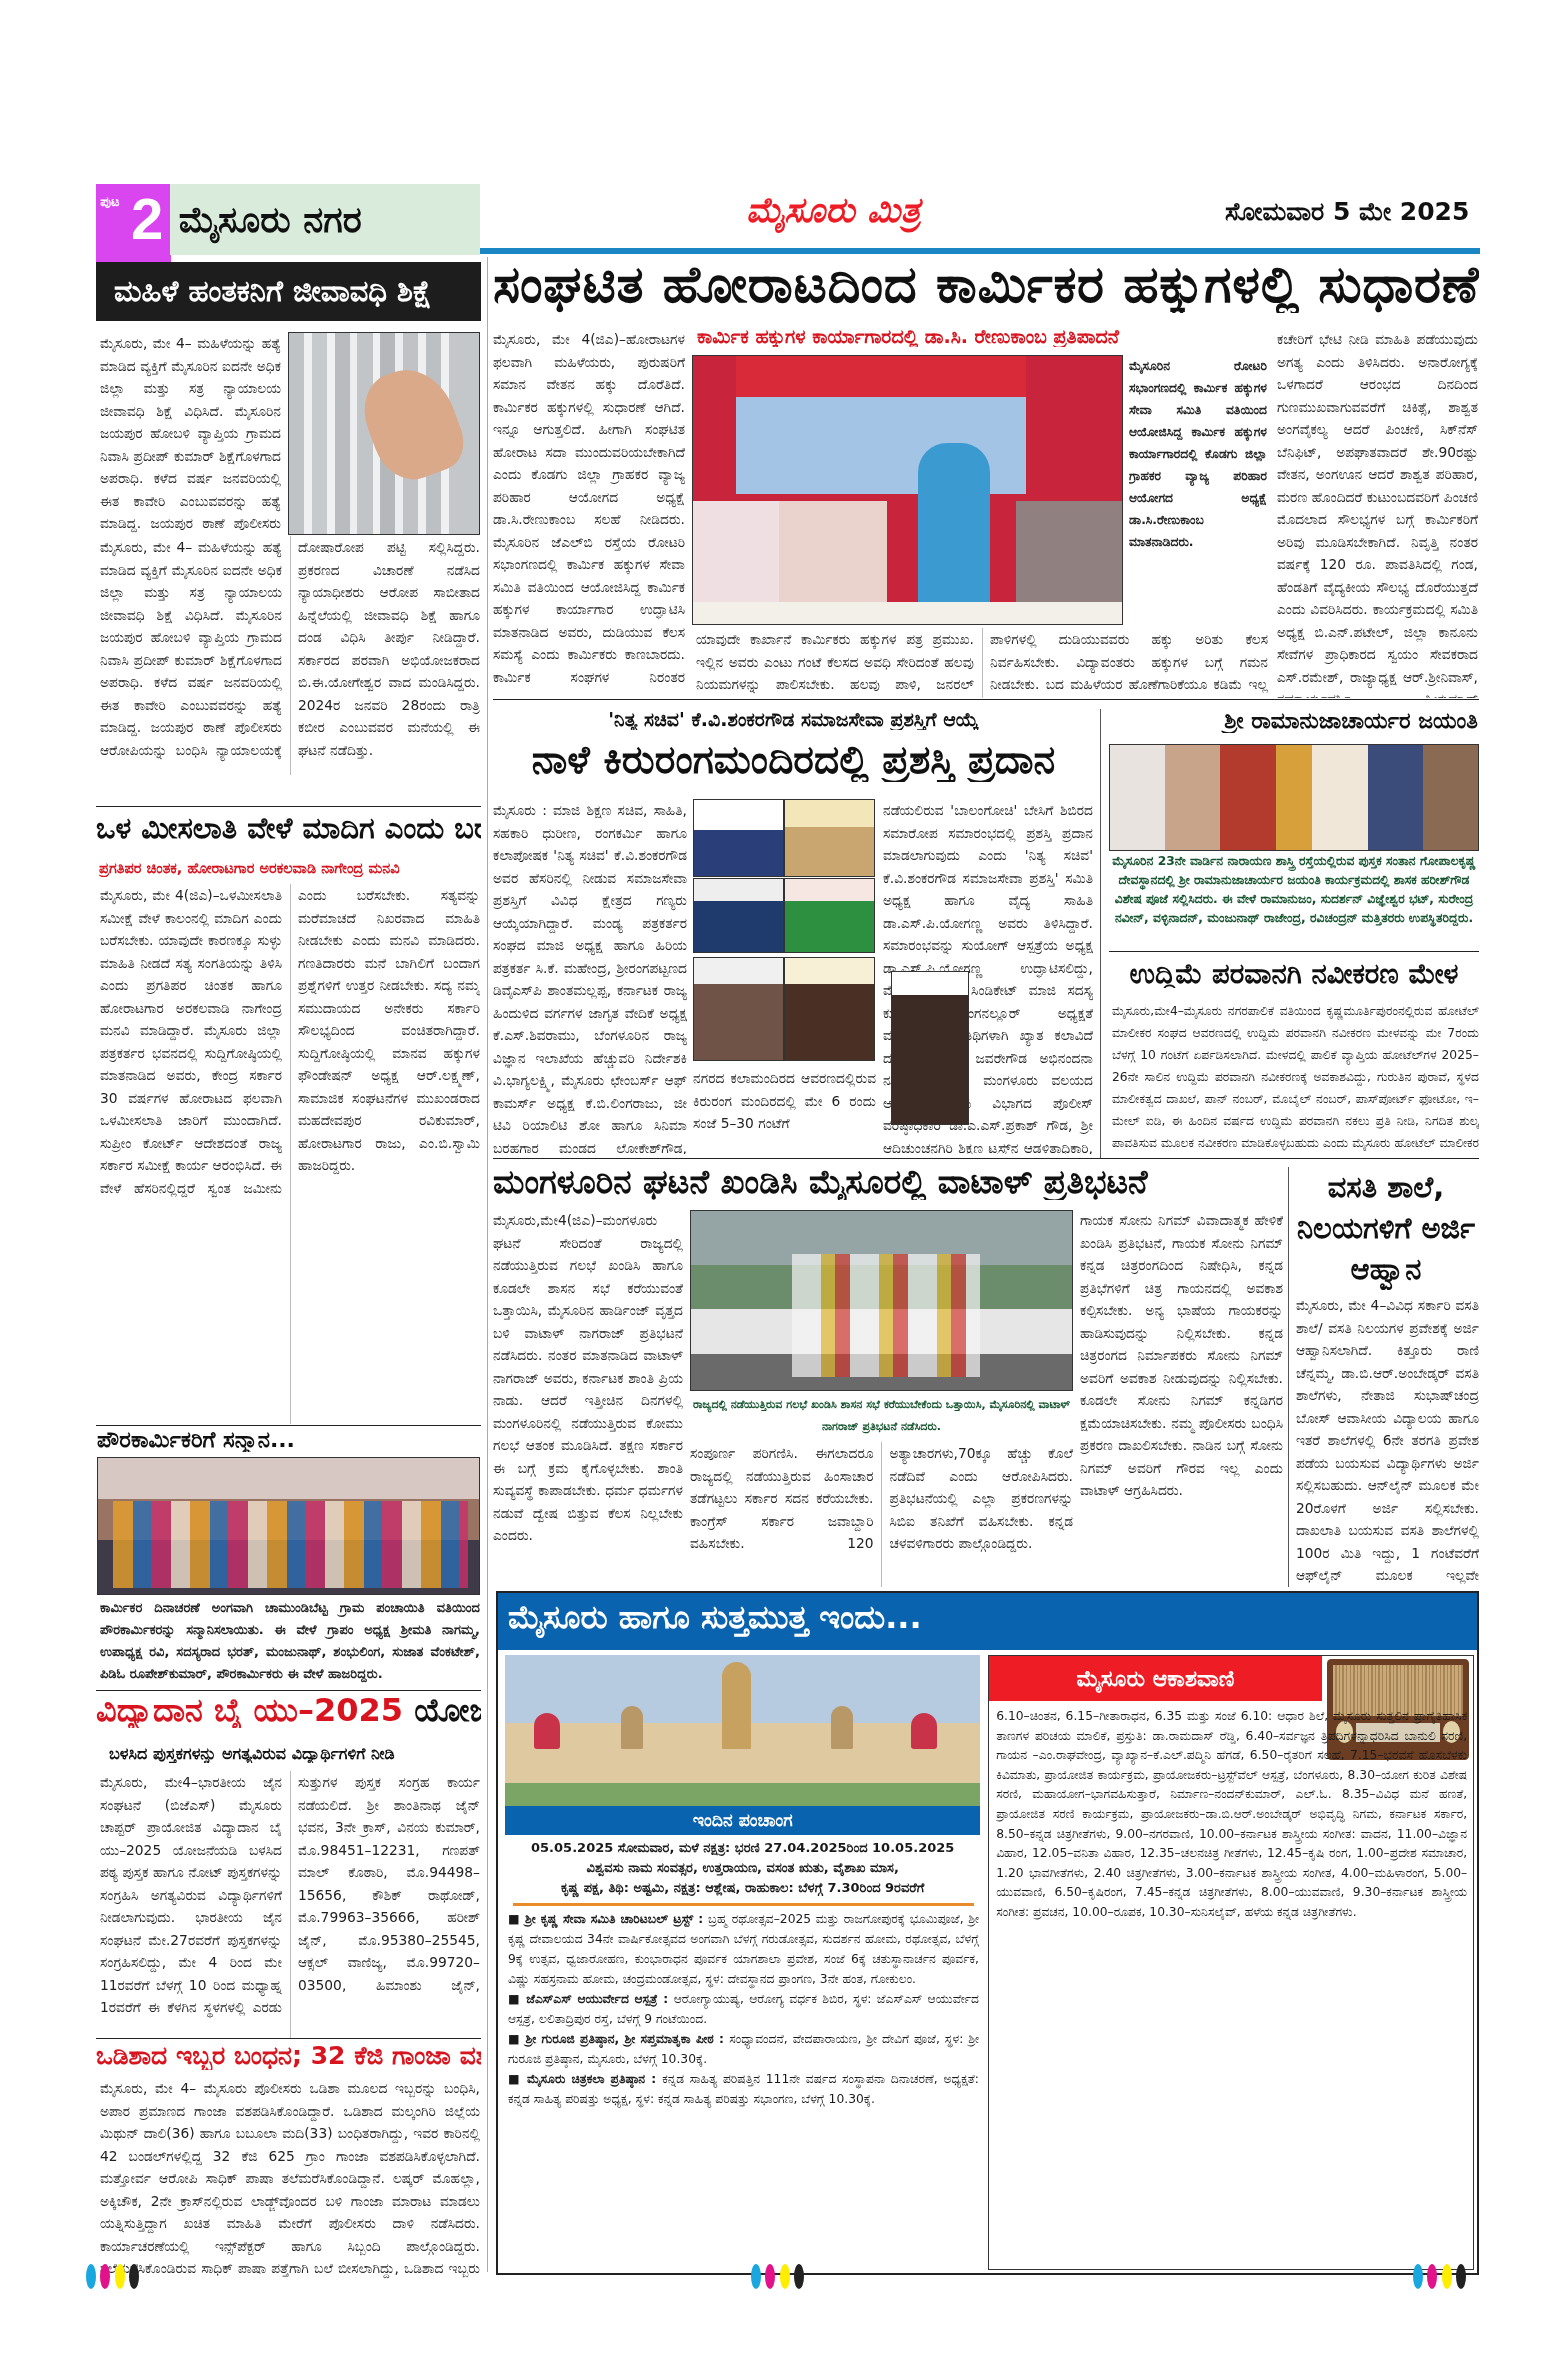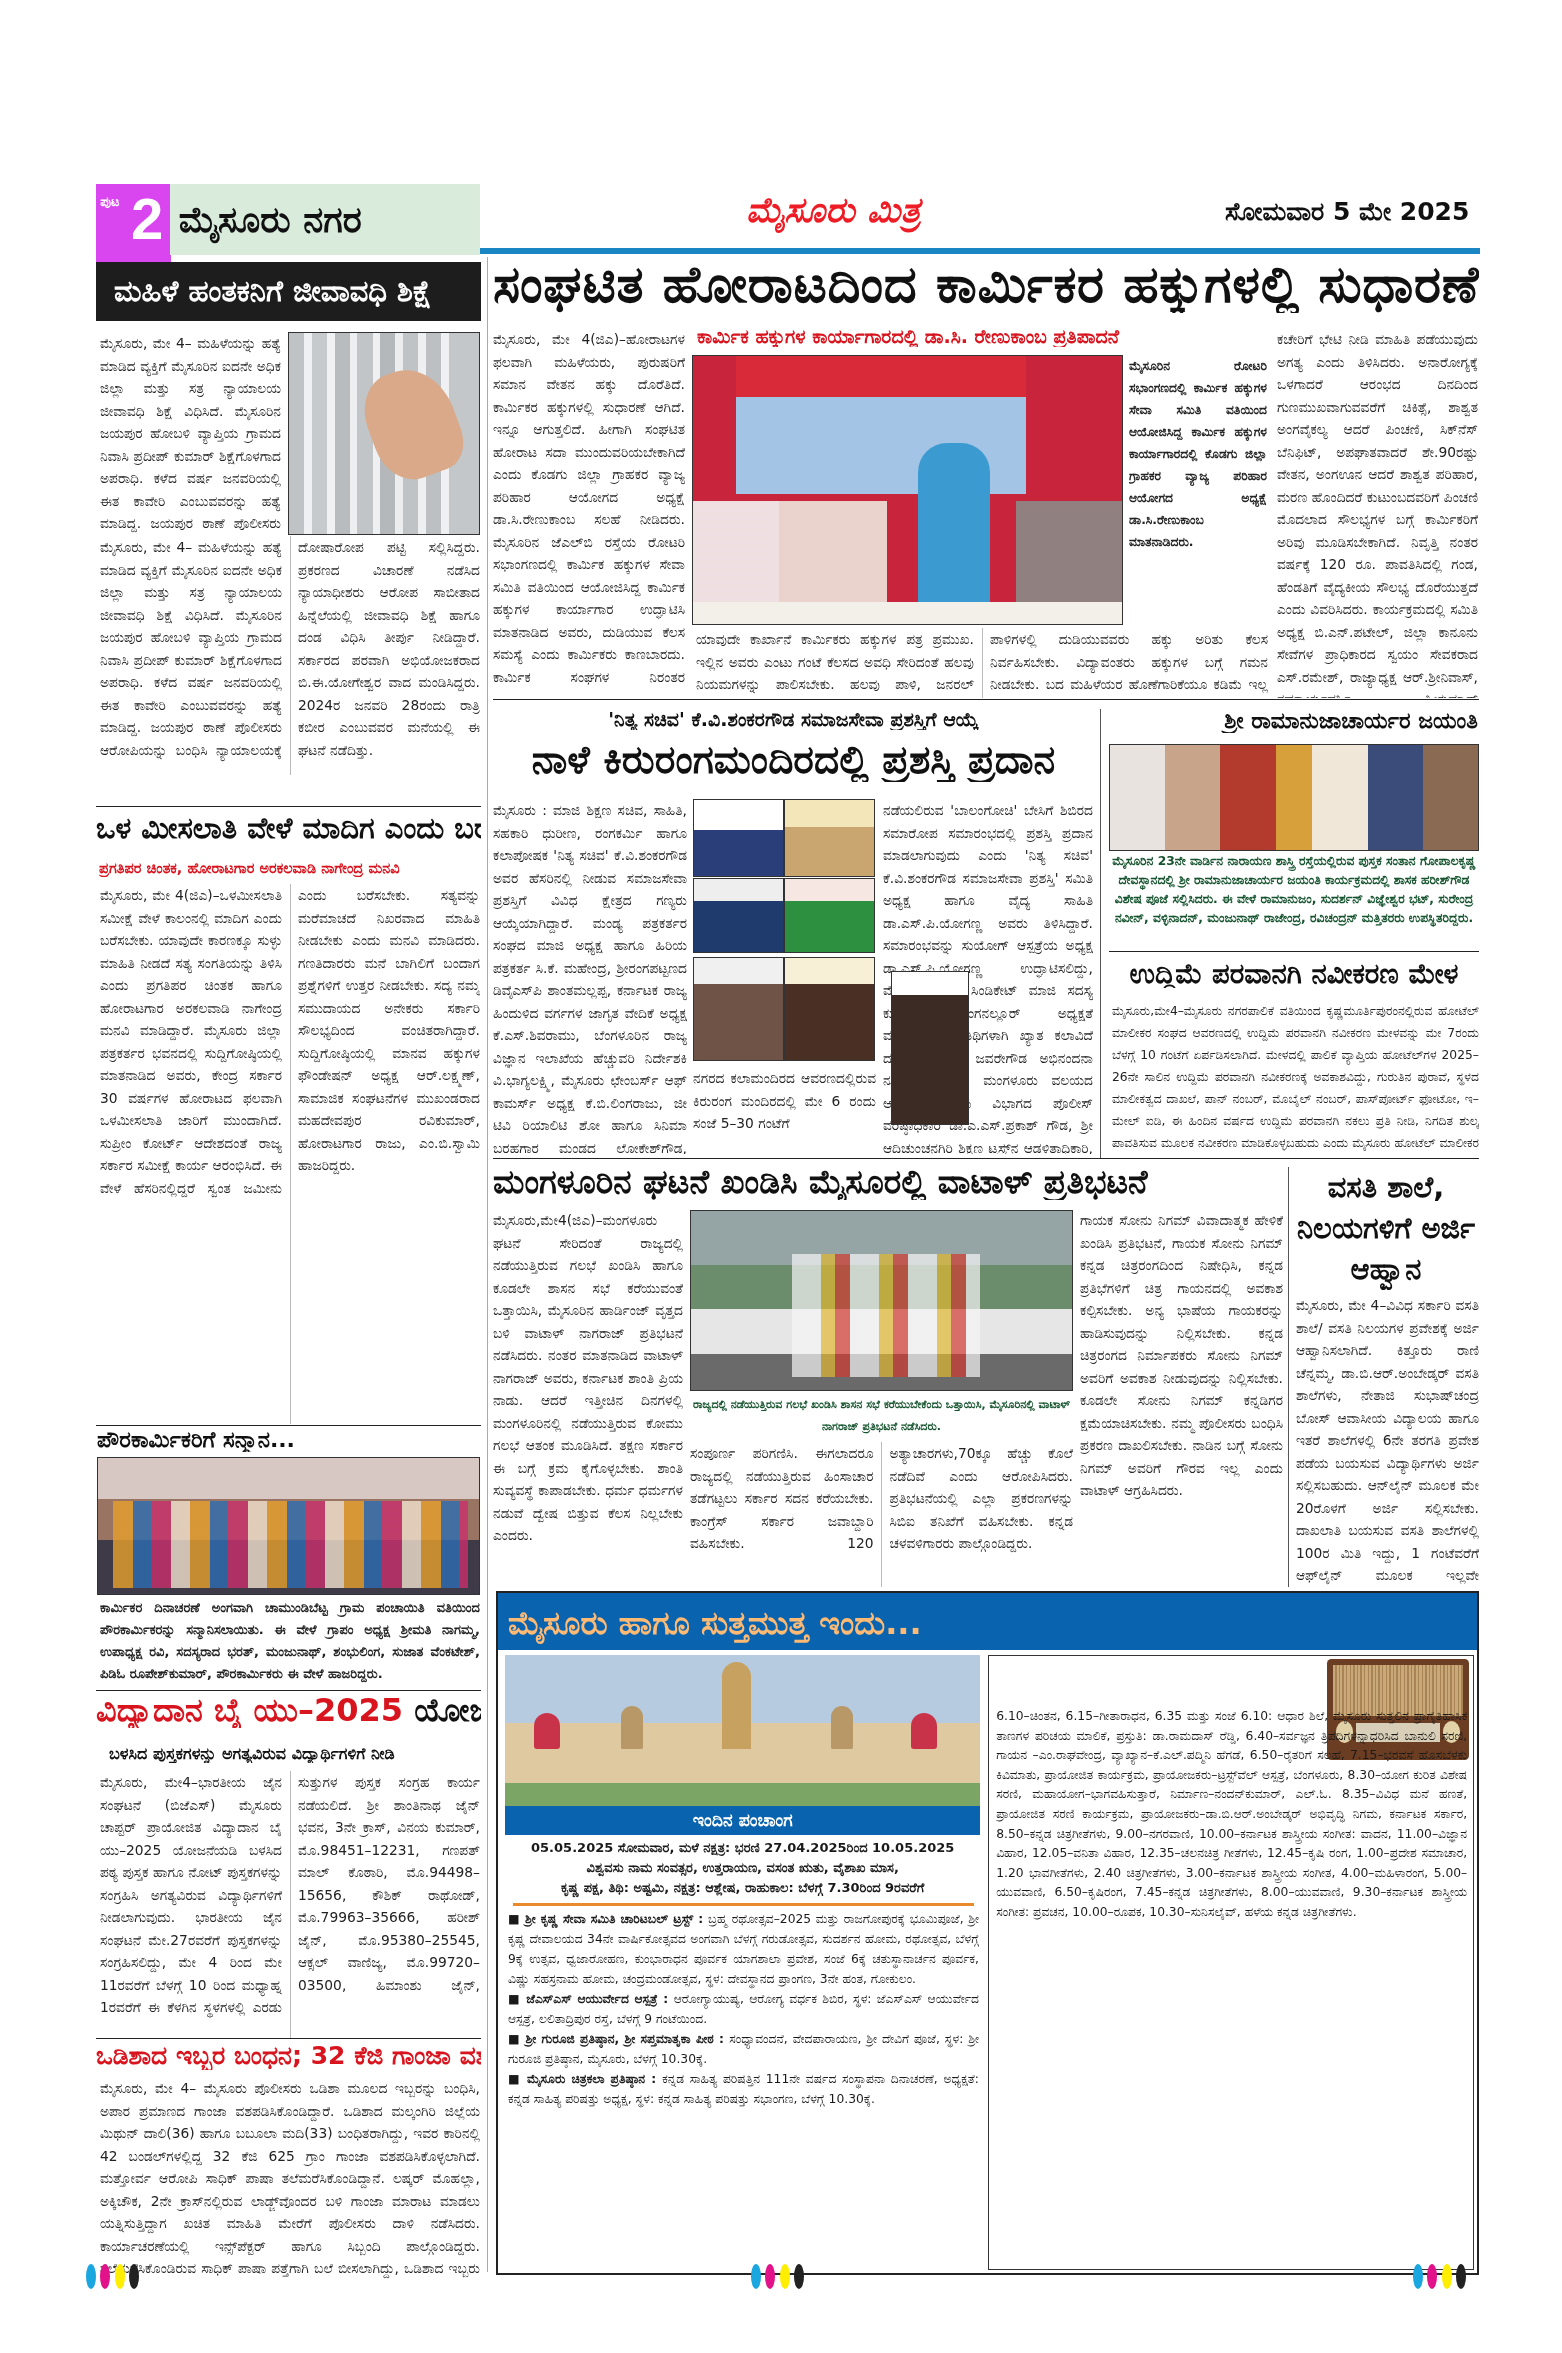--- a/index.html
+++ b/index.html
@@ -109,21 +109,21 @@
 <div class="abs body-text cols2" style="left:690px;top:1442px;width:383px;height:145px;">ಸಂಪೂರ್ಣ ಪರಿಗಣಿಸಿ. ಈಗಲಾದರೂ ರಾಜ್ಯದಲ್ಲಿ ನಡೆಯುತ್ತಿರುವ ಹಿಂಸಾಚಾರ ತಡೆಗಟ್ಟಲು ಸರ್ಕಾರ ಸದನ ಕರೆಯಬೇಕು. ಕಾಂಗ್ರೆಸ್ ಸರ್ಕಾರ ಜವಾಬ್ದಾರಿ ವಹಿಸಬೇಕು. 120 ಅತ್ಯಾಚಾರಗಳು,70ಕ್ಕೂ ಹೆಚ್ಚು ಕೊಲೆ ನಡೆದಿವೆ ಎಂದು ಆರೋಪಿಸಿದರು. ಪ್ರತಿಭಟನೆಯಲ್ಲಿ ಎಲ್ಲಾ ಪ್ರಕರಣಗಳನ್ನು ಸಿಬಿಐ ತನಿಖೆಗೆ ವಹಿಸಬೇಕು. ಕನ್ನಡ ಚಳವಳಿಗಾರರು ಪಾಲ್ಗೊಂಡಿದ್ದರು.</div>
 <div class="abs body-text" style="left:1080px;top:1209px;width:203px;height:377px;">ಗಾಯಕ ಸೋನು ನಿಗಮ್ ವಿವಾದಾತ್ಮಕ ಹೇಳಿಕೆ ಖಂಡಿಸಿ ಪ್ರತಿಭಟನೆ, ಗಾಯಕ ಸೋನು ನಿಗಮ್ ಕನ್ನಡ ಚಿತ್ರರಂಗದಿಂದ ನಿಷೇಧಿಸಿ, ಕನ್ನಡ ಪ್ರತಿಭೆಗಳಿಗೆ ಚಿತ್ರ ಗಾಯನದಲ್ಲಿ ಅವಕಾಶ ಕಲ್ಪಿಸಬೇಕು. ಅನ್ಯ ಭಾಷೆಯ ಗಾಯಕರನ್ನು ಹಾಡಿಸುವುದನ್ನು ನಿಲ್ಲಿಸಬೇಕು. ಕನ್ನಡ ಚಿತ್ರರಂಗದ ನಿರ್ಮಾಪಕರು ಸೋನು ನಿಗಮ್ ಅವರಿಗೆ ಅವಕಾಶ ನೀಡುವುದನ್ನು ನಿಲ್ಲಿಸಬೇಕು. ಕೂಡಲೇ ಸೋನು ನಿಗಮ್ ಕನ್ನಡಿಗರ ಕ್ಷಮೆಯಾಚಿಸಬೇಕು. ನಮ್ಮ ಪೊಲೀಸರು ಬಂಧಿಸಿ ಪ್ರಕರಣ ದಾಖಲಿಸಬೇಕು. ನಾಡಿನ ಬಗ್ಗೆ ಸೋನು ನಿಗಮ್ ಅವರಿಗೆ ಗೌರವ ಇಲ್ಲ ಎಂದು ವಾಟಾಳ್ ಆಗ್ರಹಿಸಿದರು.</div>
 
 <div class="abs" style="left:1294px;top:1167px;width:184px;">
   <div class="hl" style="font-size:29px;white-space:normal;text-align:center;line-height:41px;">ವಸತಿ ಶಾಲೆ, ನಿಲಯಗಳಿಗೆ ಅರ್ಜಿ ಆಹ್ವಾನ</div>
 </div>
 <div class="abs body-text" style="left:1296px;top:1294px;width:183px;height:293px;">ಮೈಸೂರು, ಮೇ 4–ವಿವಿಧ ಸರ್ಕಾರಿ ವಸತಿ ಶಾಲೆ/ ವಸತಿ ನಿಲಯಗಳ ಪ್ರವೇಶಕ್ಕೆ ಅರ್ಜಿ ಆಹ್ವಾನಿಸಲಾಗಿದೆ. ಕಿತ್ತೂರು ರಾಣಿ ಚೆನ್ನಮ್ಮ, ಡಾ.ಬಿ.ಆರ್.ಅಂಬೇಡ್ಕರ್ ವಸತಿ ಶಾಲೆಗಳು, ನೇತಾಜಿ ಸುಭಾಷ್‌ಚಂದ್ರ ಬೋಸ್ ಆವಾಸೀಯ ವಿದ್ಯಾಲಯ ಹಾಗೂ ಇತರೆ ಶಾಲೆಗಳಲ್ಲಿ 6ನೇ ತರಗತಿ ಪ್ರವೇಶ ಪಡೆಯ ಬಯಸುವ ವಿದ್ಯಾರ್ಥಿಗಳು ಅರ್ಜಿ ಸಲ್ಲಿಸಬಹುದು. ಆನ್‌ಲೈನ್ ಮೂಲಕ ಮೇ 20ರೊಳಗೆ ಅರ್ಜಿ ಸಲ್ಲಿಸಬೇಕು. ದಾಖಲಾತಿ ಬಯಸುವ ವಸತಿ ಶಾಲೆಗಳಲ್ಲಿ 100ರ ಮಿತಿ ಇದ್ದು, 1 ಗಂಟೆವರೆಗೆ ಆಫ್‌ಲೈನ್ ಮೂಲಕ ಇಲ್ಲವೇ ಸಹಾಯವಾಣಿ ಸಂಪರ್ಕಿಸಿ ಅಥವಾ ಮಾಹಿತಿ ವೆಬ್‌ಸೈಟ್ ಮೂಲಕ ಅರ್ಜಿ ಸಲ್ಲಿಸಲು ತಿಳಿಸಲಾಗಿದೆ.</div>
 
 <div class="abs" style="left:496px;top:1591px;width:983px;height:684px;border:2.9px solid #222;background:#fff;">
   <div style="position:absolute;left:0;top:0;width:100%;height:57px;background:#0a63ae;">
-    <span style="position:absolute;left:10px;top:11px;color:#fdba74;font-size:32px;font-weight:bold;white-space:nowrap;">ಮೈಸೂರು ಹಾಗೂ ಸುತ್ತಮುತ್ತ ಇಂದು...</span>
+    <span style="position:absolute;left:10px;top:5px;color:#ffffff;font-size:32px;font-weight:bold;white-space:nowrap;">ಮೈಸೂರು ಹಾಗೂ ಸುತ್ತಮುತ್ತ ಇಂದು...</span>
   </div>
 
   <div style="position:absolute;left:7.2px;top:62px;width:475px;height:151px;background:linear-gradient(180deg,#b6cbe0 0 45%,#dfc9a0 45% 85%,#7aa565 85% 100%);overflow:hidden;">
     <div style="position:absolute;left:217px;top:7.2px;width:29px;height:87px;background:#c7a15f;border-radius:14.5px 14.5px 0 0;"></div>
     <div style="position:absolute;left:29px;top:58px;width:26px;height:36px;background:#c9334a;border-radius:13px 13px 2.9px 2.9px;"></div>
     <div style="position:absolute;left:406px;top:58px;width:26px;height:36px;background:#c9334a;border-radius:13px 13px 2.9px 2.9px;"></div>
     <div style="position:absolute;left:116px;top:51px;width:22px;height:43px;background:#b89866;border-radius:11px 11px 1.4px 1.4px;"></div>
     <div style="position:absolute;left:326px;top:51px;width:22px;height:43px;background:#b89866;border-radius:11px 11px 1.4px 1.4px;"></div>
   </div>
   <div style="position:absolute;left:7.2px;top:213px;width:475px;height:29px;background:#0a63ae;text-align:center;">
@@ -136,20 +136,23 @@
   </div>
   <div style="position:absolute;left:14.5px;top:310px;width:461px;height:2.9px;background:#e98a2b;"></div>
   <div style="position:absolute;left:10px;top:316px;width:471px;height:362px;overflow:hidden;font-size:12.3px;line-height:20px;text-align:justify;">
     <p><span>■ </span><b>ಶ್ರೀ ಕೃಷ್ಣ ಸೇವಾ ಸಮಿತಿ ಚಾರಿಟಬಲ್ ಟ್ರಸ್ಟ್</b><b> : </b><span>ಬ್ರಹ್ಮ ರಥೋತ್ಸವ–2025 ಮತ್ತು ರಾಜಗೋಪುರಕ್ಕೆ ಭೂಮಿಪೂಜೆ, ಶ್ರೀ ಕೃಷ್ಣ ದೇವಾಲಯದ 34ನೇ ವಾರ್ಷಿಕೋತ್ಸವದ ಅಂಗವಾಗಿ ಬೆಳಗ್ಗೆ ಗರುಡೋತ್ಸವ, ಸುದರ್ಶನ ಹೋಮ, ರಥೋತ್ಸವ, ಬೆಳಗ್ಗೆ 9ಕ್ಕೆ ಉತ್ಸವ, ಧ್ವಜಾರೋಹಣ, ಕುಂಭಾರಾಧನ ಪೂರ್ವಕ ಯಾಗಶಾಲಾ ಪ್ರವೇಶ, ಸಂಜೆ 6ಕ್ಕೆ ಚತುಸ್ಥಾನಾರ್ಚನ ಪೂರ್ವಕ, ವಿಷ್ಣು ಸಹಸ್ರನಾಮ ಹೋಮ, ಚಂದ್ರಮಂಡೋತ್ಸವ, ಸ್ಥಳ: ದೇವಸ್ಥಾನದ ಪ್ರಾಂಗಣ, 3ನೇ ಹಂತ, ಗೋಕುಲಂ.</span></p>
     <p><span>■ </span><b>ಜೆಎಸ್‌ಎಸ್ ಆಯುರ್ವೇದ ಆಸ್ಪತ್ರೆ</b><b> : </b><span>ಆರೋಗ್ಯಾಯುಷ್ಯ, ಆರೋಗ್ಯ ವರ್ಧಕ ಶಿಬಿರ, ಸ್ಥಳ: ಜೆಎಸ್‌ಎಸ್ ಆಯುರ್ವೇದ ಆಸ್ಪತ್ರೆ, ಲಲಿತಾದ್ರಿಪುರ ರಸ್ತೆ, ಬೆಳಗ್ಗೆ 9 ಗಂಟೆಯಿಂದ.</span></p>
     <p><span>■ </span><b>ಶ್ರೀ ಗುರೂಜಿ ಪ್ರತಿಷ್ಠಾನ, ಶ್ರೀ ಸಪ್ತಮಾತೃಕಾ ಪೀಠ</b><b> : </b><span>ಸಂಧ್ಯಾವಂದನೆ, ವೇದಪಾರಾಯಣ, ಶ್ರೀ ದೇವಿಗೆ ಪೂಜೆ, ಸ್ಥಳ: ಶ್ರೀ ಗುರೂಜಿ ಪ್ರತಿಷ್ಠಾನ, ಮೈಸೂರು, ಬೆಳಗ್ಗೆ 10.30ಕ್ಕೆ.</span></p>
     <p><span>■ </span><b>ಮೈಸೂರು ಚಿತ್ರಕಲಾ ಪ್ರತಿಷ್ಠಾನ</b><b> : </b><span>ಕನ್ನಡ ಸಾಹಿತ್ಯ ಪರಿಷತ್ತಿನ 111ನೇ ವರ್ಷದ ಸಂಸ್ಥಾಪನಾ ದಿನಾಚರಣೆ, ಅಧ್ಯಕ್ಷತೆ: ಕನ್ನಡ ಸಾಹಿತ್ಯ ಪರಿಷತ್ತು ಅಧ್ಯಕ್ಷ, ಸ್ಥಳ: ಕನ್ನಡ ಸಾಹಿತ್ಯ ಪರಿಷತ್ತು ಸಭಾಂಗಣ, ಬೆಳಗ್ಗೆ 10.30ಕ್ಕೆ.</span></p>
   </div>
 
   <div style="position:absolute;left:490px;top:62px;width:486px;height:615px;border:1.4px solid #333;">
+    <div style="position:absolute;left:0;top:0;width:333px;height:45px;background:#ee1c25;text-align:center;">
+      <span style="color:#fff;font-weight:bold;font-size:22px;line-height:45px;">ಮೈಸೂರು ಆಕಾಶವಾಣಿ</span>
+    </div>
     <div style="position:absolute;left:338px;top:2.9px;width:142px;height:101px;background:#6b3d22;border-radius:4.3px;">
       <div style="position:absolute;left:5.8px;top:5.8px;width:130px;height:51px;background:repeating-linear-gradient(90deg,#c9a979 0 2.2px,#a88454 2.2px 3.6px);"></div>
       <div style="position:absolute;left:29px;top:64px;width:84px;height:19px;background:#d9cfb8;"></div>
       <div style="position:absolute;left:8.7px;top:62px;width:17.4px;height:22px;background:#e1d2a8;border-radius:50%;"></div>
       <div style="position:absolute;left:116px;top:62px;width:17.4px;height:22px;background:#e1d2a8;border-radius:50%;"></div>
     </div>
     <div style="position:absolute;left:7.2px;top:51px;width:471px;height:558px;font-size:12.3px;line-height:19.6px;text-align:justify;overflow:hidden;shape-outside:inset(0 0 0 0);">6.10–ಚಿಂತನ, 6.15–ಗೀತಾರಾಧನ, 6.35 ಮತ್ತು ಸಂಜೆ 6.10: ಆಧಾರ ಶಿಲೆ, ಮೈಸೂರು ಸುತ್ತಲಿನ ಪ್ರಾಗೈತಿಹಾಸಿಕ ತಾಣಗಳ ಪರಿಚಯ ಮಾಲಿಕೆ, ಪ್ರಸ್ತುತಿ: ಡಾ.ರಾಮದಾಸ್ ರೆಡ್ಡಿ, 6.40–ಸರ್ವಜ್ಞನ ತ್ರಿಪದಿಗಳನ್ನಾಧರಿಸಿದ ಬಾನುಲಿ ಸರಣಿ, ಗಾಯನ –ಎಂ.ರಾಘವೇಂದ್ರ, ವ್ಯಾಖ್ಯಾನ–ಕೆ.ಎಲ್.ಪದ್ಮಿನಿ ಹೆಗಡೆ, 6.50–ರೈತರಿಗೆ ಸಲಹೆ, 7.15–ಭರವಸೆ ಹೊಸಬೆಳಕು ಕಿವಿಮಾತು, ಪ್ರಾಯೋಜಿತ ಕಾರ್ಯಕ್ರಮ, ಪ್ರಾಯೋಜಕರು–ಟ್ರಸ್ಟ್‌ವೆಲ್ ಆಸ್ಪತ್ರೆ, ಬೆಂಗಳೂರು, 8.30–ಯೋಗ ಕುರಿತ ವಿಶೇಷ ಸರಣಿ, ಮಹಾಯೋಗ–ಭಾಗವಹಿಸುತ್ತಾರೆ, ನಿರ್ಮಾಣ–ನಂದನ್‌ಕುಮಾರ್, ಎಲ್.ಓ. 8.35–ವಿವಿಧ ಮನೆ ಹಣತೆ, ಪ್ರಾಯೋಜಿತ ಸರಣಿ ಕಾರ್ಯಕ್ರಮ, ಪ್ರಾಯೋಜಕರು–ಡಾ.ಬಿ.ಆರ್.ಅಂಬೇಡ್ಕರ್ ಅಭಿವೃದ್ಧಿ ನಿಗಮ, ಕರ್ನಾಟಕ ಸರ್ಕಾರ, 8.50–ಕನ್ನಡ ಚಿತ್ರಗೀತೆಗಳು, 9.00–ನಗರವಾಣಿ, 10.00–ಕರ್ನಾಟಕ ಶಾಸ್ತ್ರೀಯ ಸಂಗೀತ: ವಾದನ, 11.00–ವಿಜ್ಞಾನ ವಿಹಾರ, 12.05–ವನಿತಾ ವಿಹಾರ, 12.35–ಚಲನಚಿತ್ರ ಗೀತೆಗಳು, 12.45–ಕೃಷಿ ರಂಗ, 1.00–ಪ್ರದೇಶ ಸಮಾಚಾರ, 1.20 ಭಾವಗೀತೆಗಳು, 2.40 ಚಿತ್ರಗೀತೆಗಳು, 3.00–ಕರ್ನಾಟಕ ಶಾಸ್ತ್ರೀಯ ಸಂಗೀತ, 4.00–ಮಹಿಳಾರಂಗ, 5.00–ಯುವವಾಣಿ, 6.50–ಕೃಷಿರಂಗ, 7.45–ಕನ್ನಡ ಚಿತ್ರಗೀತೆಗಳು, 8.00–ಯುವವಾಣಿ, 9.30–ಕರ್ನಾಟಕ ಶಾಸ್ತ್ರೀಯ ಸಂಗೀತ: ಪ್ರವಚನ, 10.00–ರೂಪಕ, 10.30–ಸುನಿಸಲೈವ್, ಹಳೆಯ ಕನ್ನಡ ಚಿತ್ರಗೀತೆಗಳು.</div>
   </div>
 </div>
 

